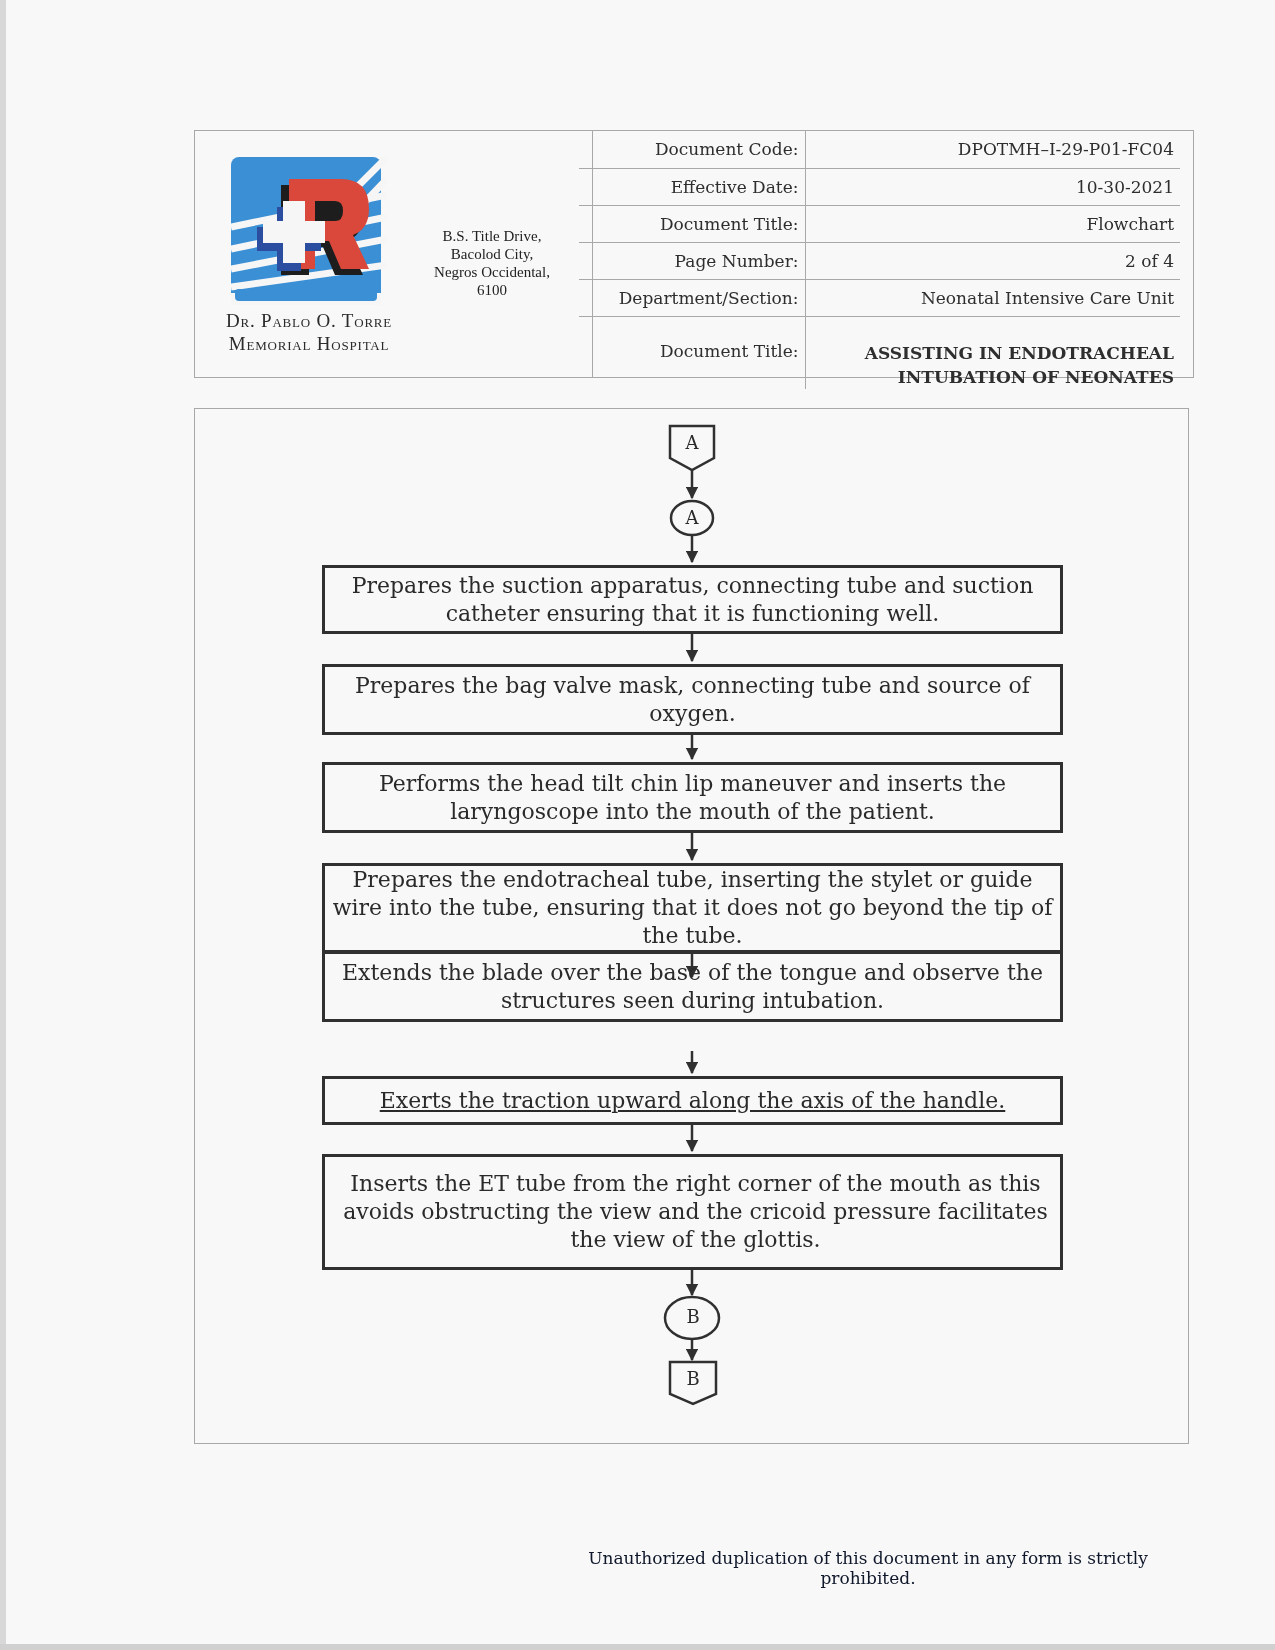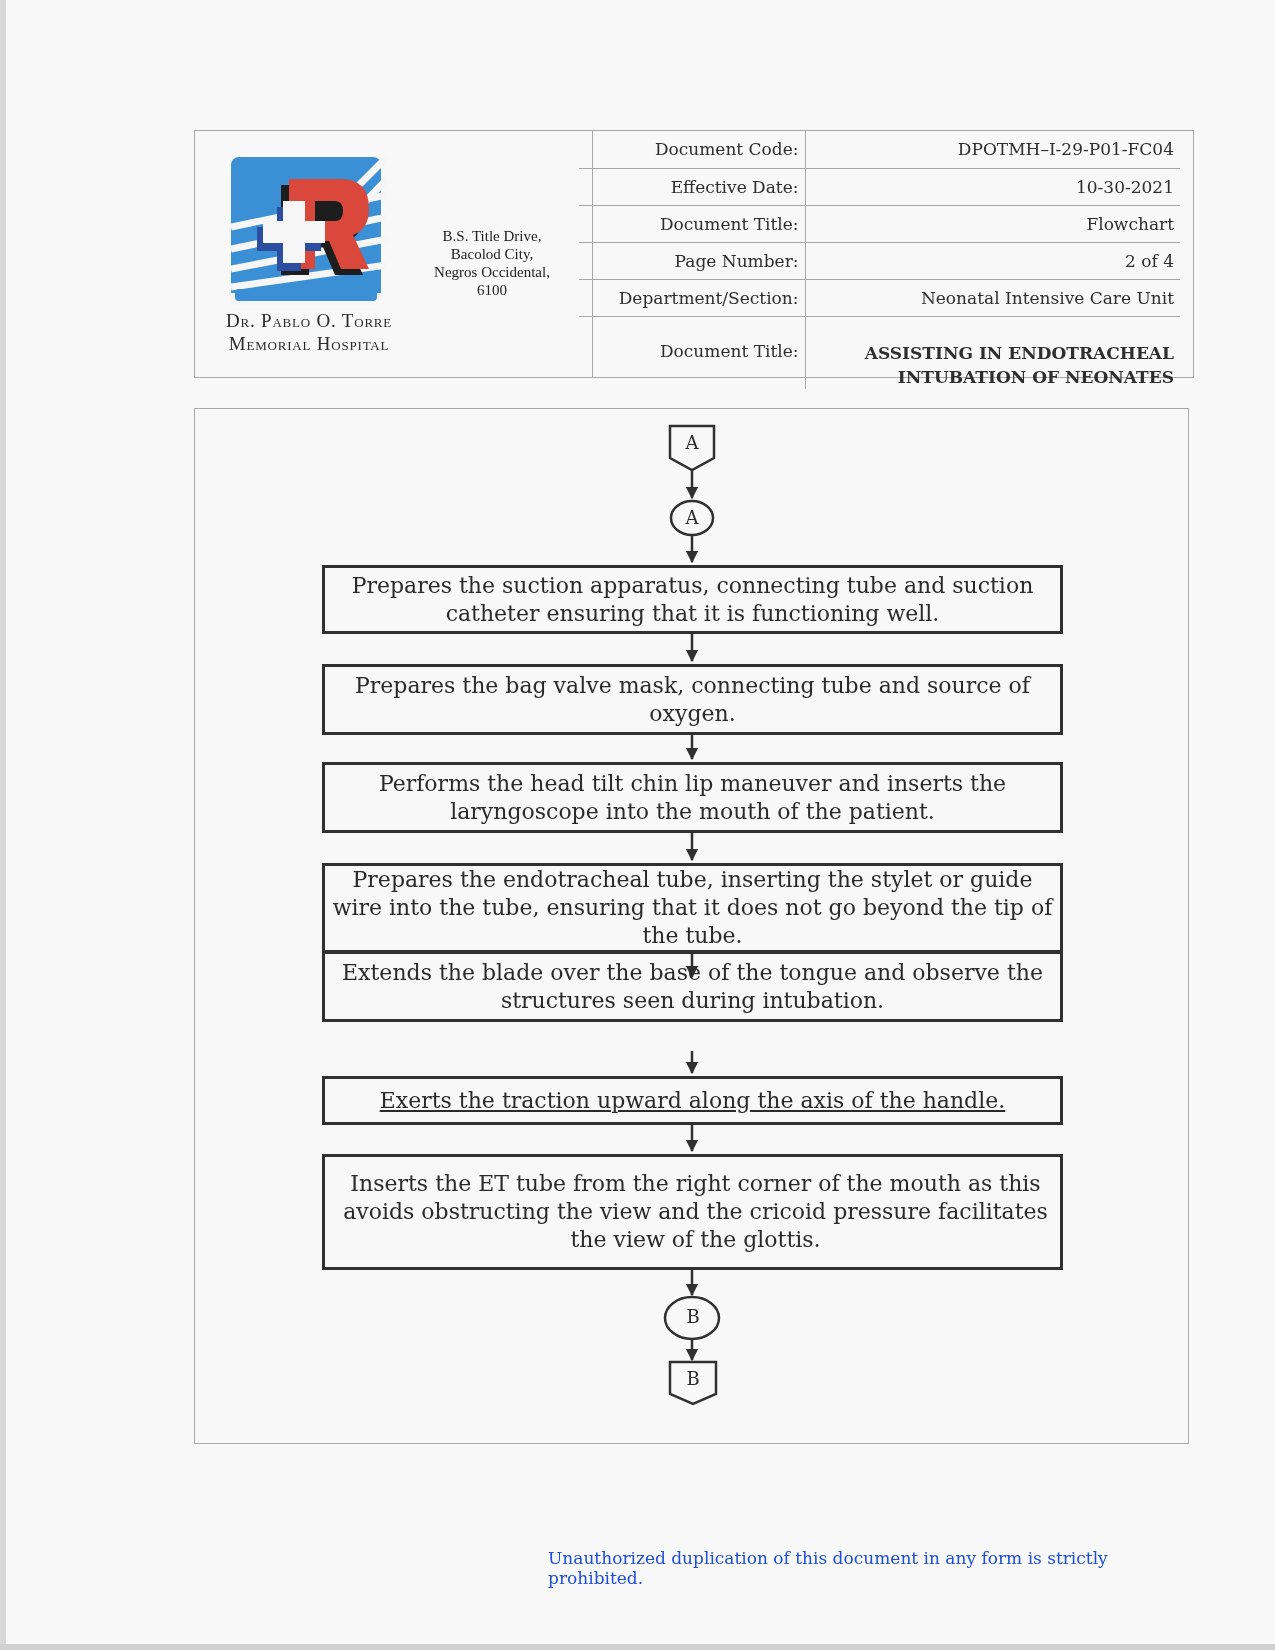--- a/index.html
+++ b/index.html
@@ -46,22 +46,22 @@
   .step {
     position: absolute; left: 322px; width: 741px; box-sizing: border-box;
     border: 3px solid #303030; background: transparent;
     display: flex; align-items: center; justify-content: center; text-align: center;
     font-size: 22px; line-height: 28px; color: #2a2a2a; padding: 0 6px;
   }
   .conn-label {
     position: absolute; width: 40px; text-align: center; font-size: 18px; color: #2a2a2a;
   }
   .footer {
-    position: absolute; left: 548px; top: 1548px; width: 640px; text-align: left;
-    font-size: 17px; color: #1d4ed8;
+    position: absolute; left: 548px; top: 1548px; width: 640px; text-align: center;
+    font-size: 17px; color: #0f172a;
   }
 </style>
 </head>
 <body>
 
 <div class="edge-left"></div>
 <div class="edge-bottom"></div>
 
 <div class="header">
   <div class="brand">

